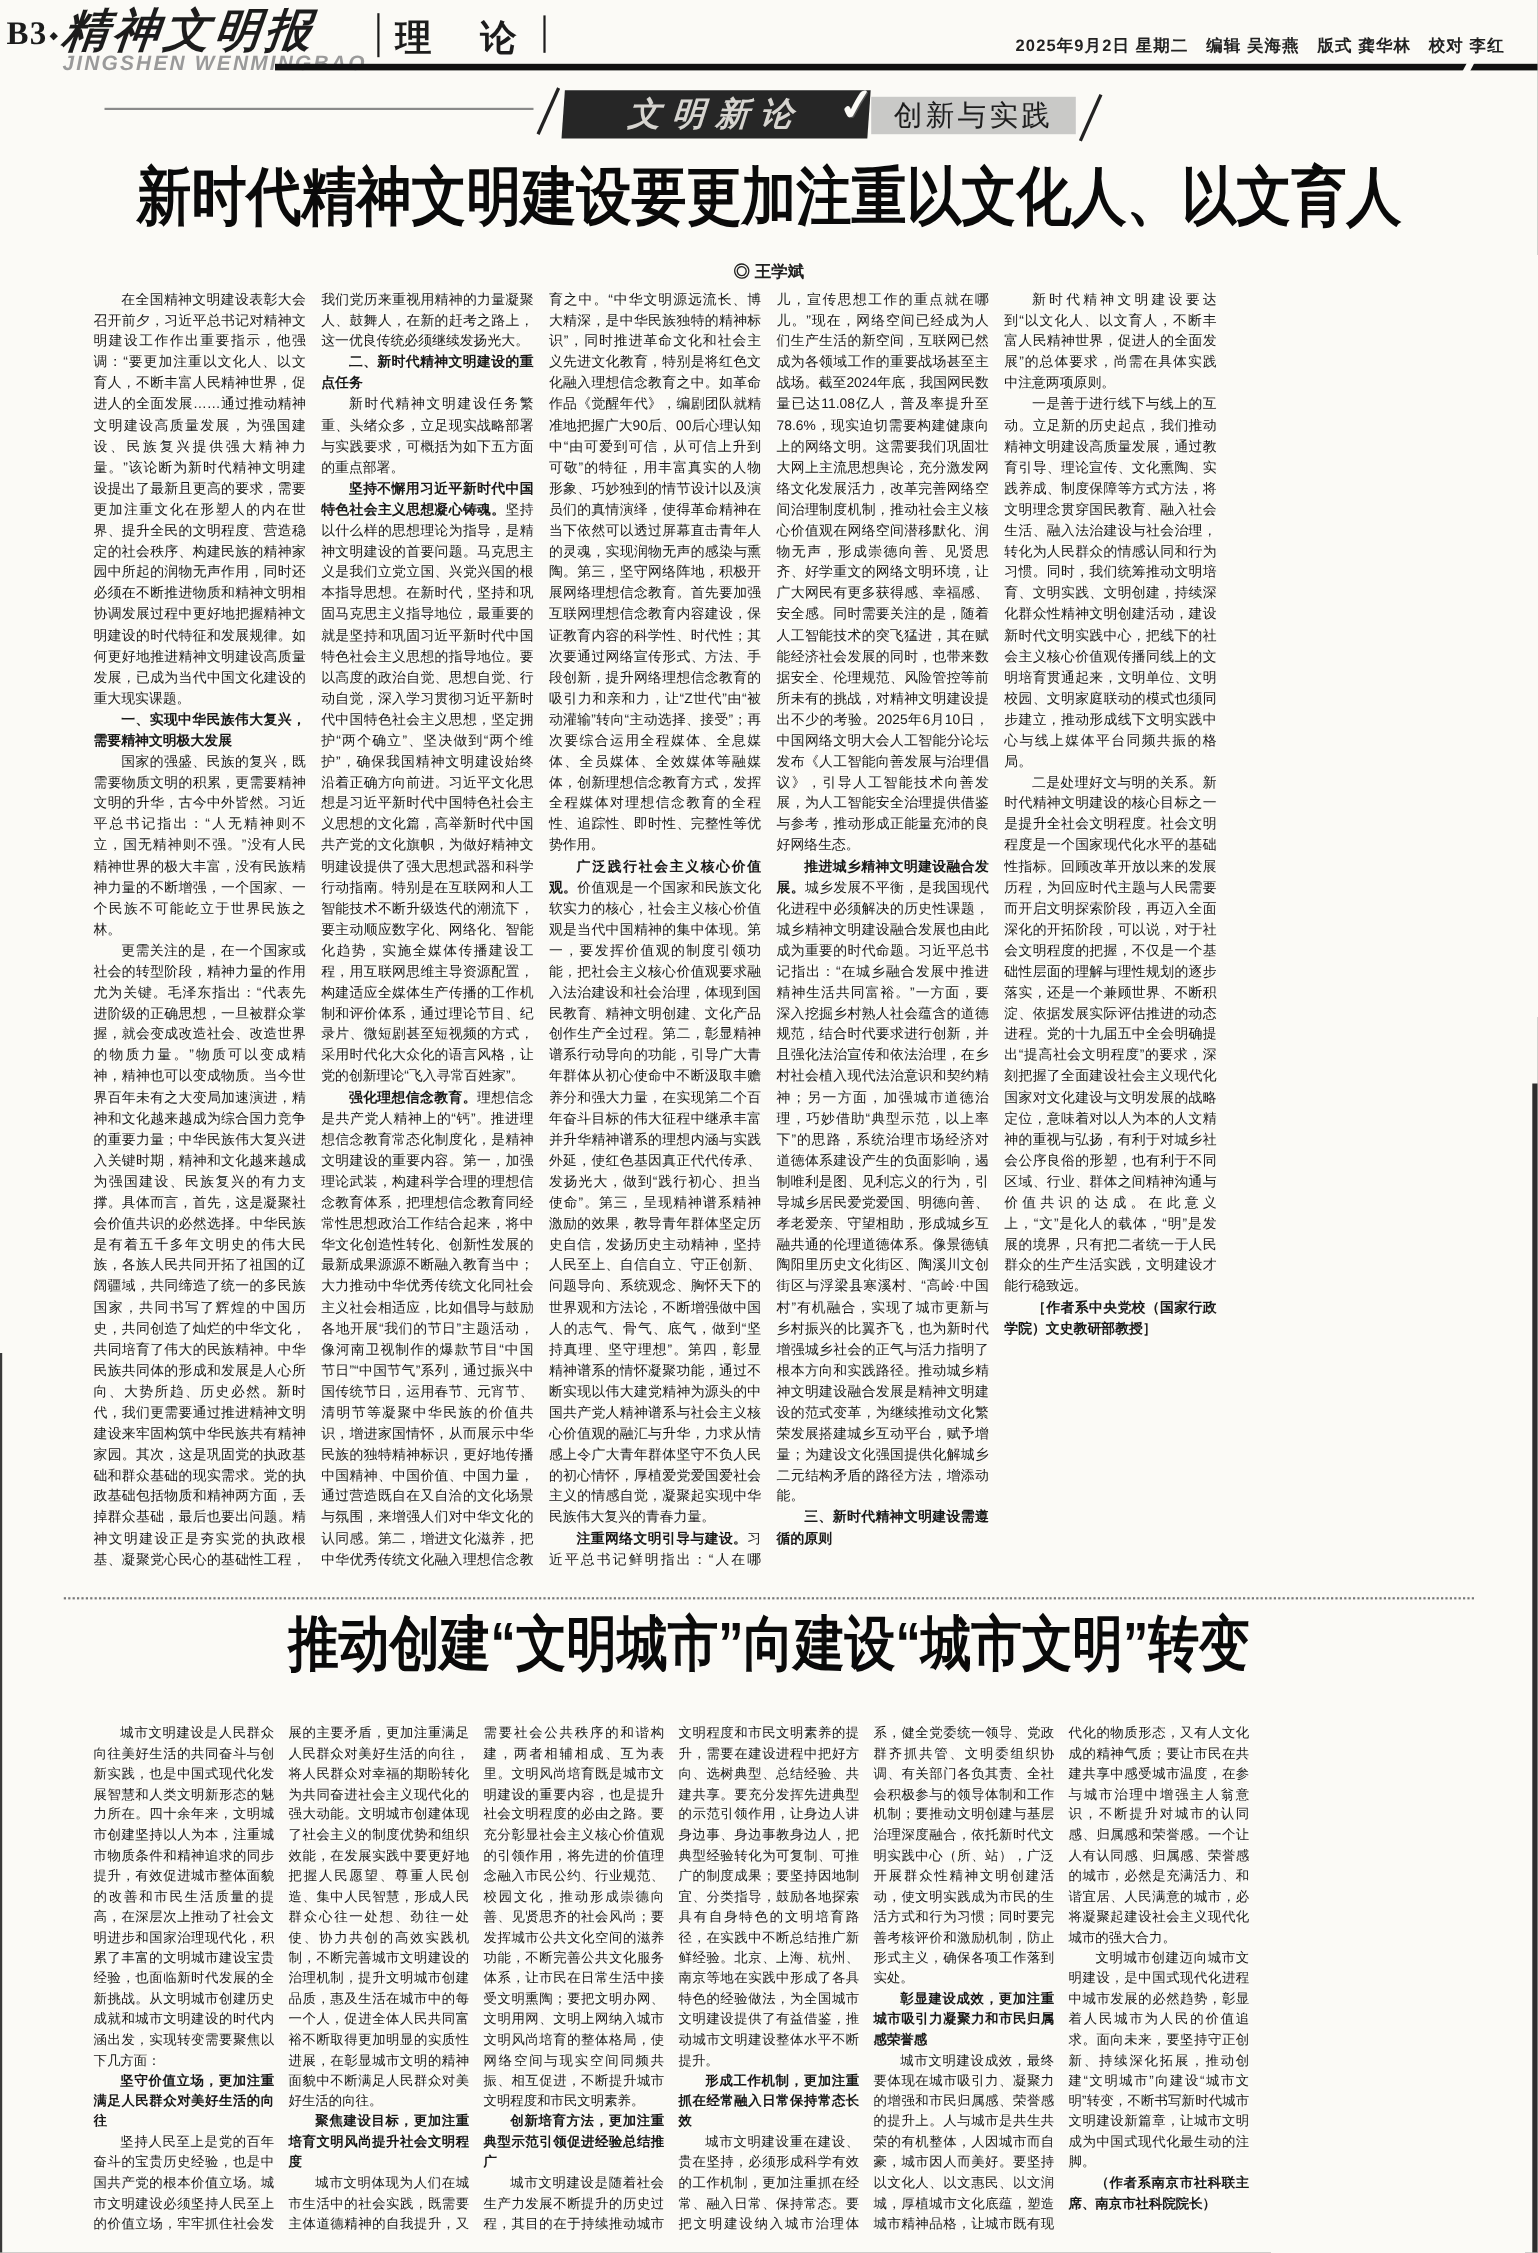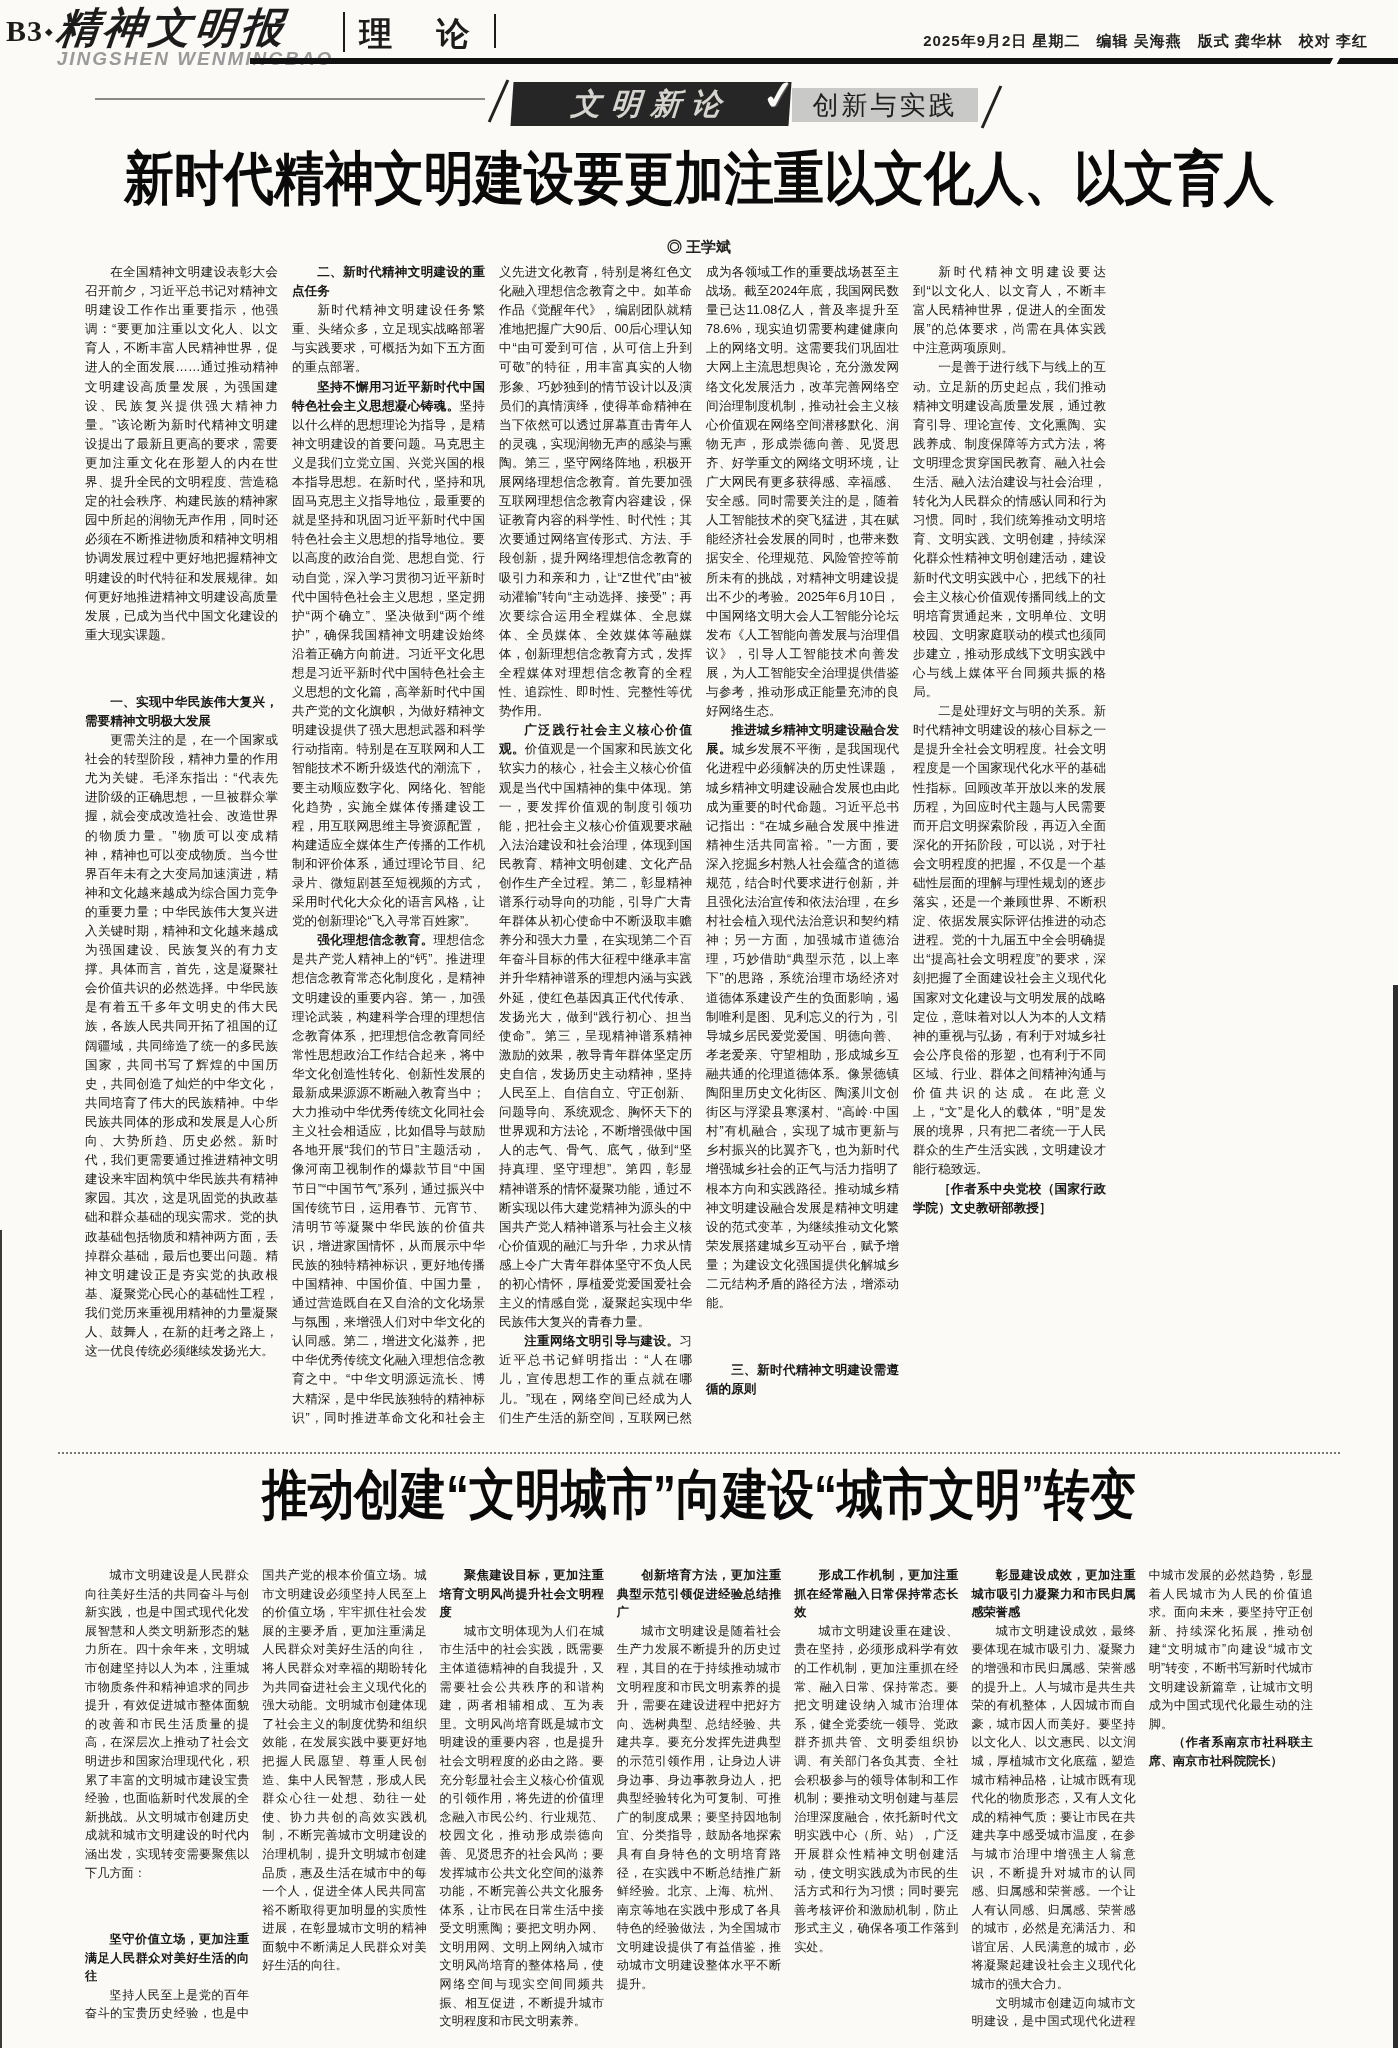--- a/index.html
+++ b/index.html
@@ -38,21 +38,21 @@
   .h1a{top:146px;font-size:50px;letter-spacing:0px;transform:scaleY(1.15);}
   .h2a{top:1464px;font-size:46px;transform:scaleY(1.18);}
   .byline{position:absolute;left:0;width:100%;text-align:center;font-size:15px;font-weight:bold;color:#222;}
   .by1{top:238px;}
   .by2{top:1538px;}
   .cols{position:absolute;left:85px;width:1228px;text-align:justify;color:#191919;
         column-fill:auto;overflow:hidden;}
   .cols1{top:263px;height:1172px;column-count:6;column-gap:14px;font-size:12.6px;line-height:19.1px;}
   .cols2{top:1566px;height:472px;column-count:7;column-gap:13px;font-size:12.2px;line-height:18.6px;}
   .cols p{margin:0;text-indent:2em;}
-  .cols p.t-h{font-weight:bold;margin-top:48px;}
+  .cols p.t-h{font-weight:bold;}
   .cols p.t-sig{font-weight:bold;}
   .cols p b{font-weight:bold;}
   .dotted-divider{position:absolute;left:58px;right:58px;top:1452px;border-top:2px dotted #777;}
   
   .edge-right{position:absolute;right:0;top:985px;bottom:0;width:5px;background:#2d2d2d;}
   .edge-left{position:absolute;left:0;top:1230px;bottom:0;width:2px;background:#3a3a3a;}
 </style>
 </head>
 <body>
 
@@ -87,20 +87,21 @@
 
   <h1 class="headline h1a">新时代精神文明建设要更加注重以文化人、以文育人</h1>
   <div class="byline by1">
     <span>◎</span>
     <span>王学斌</span>
   </div>
   <div class="cols cols1">
 
   <p class="t-p">在全国精神文明建设表彰大会召开前夕，习近平总书记对精神文明建设工作作出重要指示，他强调：“要更加注重以文化人、以文育人，不断丰富人民精神世界，促进人的全面发展……通过推动精神文明建设高质量发展，为强国建设、民族复兴提供强大精神力量。”该论断为新时代精神文明建设提出了最新且更高的要求，需要更加注重文化在形塑人的内在世界、提升全民的文明程度、营造稳定的社会秩序、构建民族的精神家园中所起的润物无声作用，同时还必须在不断推进物质和精神文明相协调发展过程中更好地把握精神文明建设的时代特征和发展规律。如何更好地推进精神文明建设高质量发展，已成为当代中国文化建设的重大现实课题。</p>
       <p class="t-h">一、实现中华民族伟大复兴，需要精神文明极大发展</p>
+      <p class="t-p">国家的强盛、民族的复兴，既需要物质文明的积累，更需要精神文明的升华，古今中外皆然。习近平总书记指出：“人无精神则不立，国无精神则不强。”没有人民精神世界的极大丰富，没有民族精神力量的不断增强，一个国家、一个民族不可能屹立于世界民族之林。</p>
       <p class="t-p">更需关注的是，在一个国家或社会的转型阶段，精神力量的作用尤为关键。毛泽东指出：“代表先进阶级的正确思想，一旦被群众掌握，就会变成改造社会、改造世界的物质力量。”物质可以变成精神，精神也可以变成物质。当今世界百年未有之大变局加速演进，精神和文化越来越成为综合国力竞争的重要力量；中华民族伟大复兴进入关键时期，精神和文化越来越成为强国建设、民族复兴的有力支撑。具体而言，首先，这是凝聚社会价值共识的必然选择。中华民族是有着五千多年文明史的伟大民族，各族人民共同开拓了祖国的辽阔疆域，共同缔造了统一的多民族国家，共同书写了辉煌的中国历史，共同创造了灿烂的中华文化，共同培育了伟大的民族精神。中华民族共同体的形成和发展是人心所向、大势所趋、历史必然。新时代，我们更需要通过推进精神文明建设来牢固构筑中华民族共有精神家园。其次，这是巩固党的执政基础和群众基础的现实需求。党的执政基础包括物质和精神两方面，丢掉群众基础，最后也要出问题。精神文明建设正是夯实党的执政根基、凝聚党心民心的基础性工程，我们党历来重视用精神的力量凝聚人、鼓舞人，在新的赶考之路上，这一优良传统必须继续发扬光大。</p>
       <p class="t-h">二、新时代精神文明建设的重点任务</p>
       <p class="t-p">新时代精神文明建设任务繁重、头绪众多，立足现实战略部署与实践要求，可概括为如下五方面的重点部署。</p>
       <p class="t-lead"><b>坚持不懈用习近平新时代中国特色社会主义思想凝心铸魂。</b>坚持以什么样的思想理论为指导，是精神文明建设的首要问题。马克思主义是我们立党立国、兴党兴国的根本指导思想。在新时代，坚持和巩固马克思主义指导地位，最重要的就是坚持和巩固习近平新时代中国特色社会主义思想的指导地位。要以高度的政治自觉、思想自觉、行动自觉，深入学习贯彻习近平新时代中国特色社会主义思想，坚定拥护“两个确立”、坚决做到“两个维护”，确保我国精神文明建设始终沿着正确方向前进。习近平文化思想是习近平新时代中国特色社会主义思想的文化篇，高举新时代中国共产党的文化旗帜，为做好精神文明建设提供了强大思想武器和科学行动指南。特别是在互联网和人工智能技术不断升级迭代的潮流下，要主动顺应数字化、网络化、智能化趋势，实施全媒体传播建设工程，用互联网思维主导资源配置，构建适应全媒体生产传播的工作机制和评价体系，通过理论节目、纪录片、微短剧甚至短视频的方式，采用时代化大众化的语言风格，让党的创新理论“飞入寻常百姓家”。</p>
       <p class="t-lead"><b>强化理想信念教育。</b>理想信念是共产党人精神上的“钙”。推进理想信念教育常态化制度化，是精神文明建设的重要内容。第一，加强理论武装，构建科学合理的理想信念教育体系，把理想信念教育同经常性思想政治工作结合起来，将中华文化创造性转化、创新性发展的最新成果源源不断融入教育当中；大力推动中华优秀传统文化同社会主义社会相适应，比如倡导与鼓励各地开展“我们的节日”主题活动，像河南卫视制作的爆款节目“中国节日”“中国节气”系列，通过振兴中国传统节日，运用春节、元宵节、清明节等凝聚中华民族的价值共识，增进家国情怀，从而展示中华民族的独特精神标识，更好地传播中国精神、中国价值、中国力量，通过营造既自在又自洽的文化场景与氛围，来增强人们对中华文化的认同感。第二，增进文化滋养，把中华优秀传统文化融入理想信念教育之中。“中华文明源远流长、博大精深，是中华民族独特的精神标识”，同时推进革命文化和社会主义先进文化教育，特别是将红色文化融入理想信念教育之中。如革命作品《觉醒年代》，编剧团队就精准地把握广大90后、00后心理认知中“由可爱到可信，从可信上升到可敬”的特征，用丰富真实的人物形象、巧妙独到的情节设计以及演员们的真情演绎，使得革命精神在当下依然可以透过屏幕直击青年人的灵魂，实现润物无声的感染与熏陶。第三，坚守网络阵地，积极开展网络理想信念教育。首先要加强互联网理想信念教育内容建设，保证教育内容的科学性、时代性；其次要通过网络宣传形式、方法、手段创新，提升网络理想信念教育的吸引力和亲和力，让“Z世代”由“被动灌输”转向“主动选择、接受”；再次要综合运用全程媒体、全息媒体、全员媒体、全效媒体等融媒体，创新理想信念教育方式，发挥全程媒体对理想信念教育的全程性、追踪性、即时性、完整性等优势作用。</p>
       <p class="t-lead"><b>广泛践行社会主义核心价值观。</b>价值观是一个国家和民族文化软实力的核心，社会主义核心价值观是当代中国精神的集中体现。第一，要发挥价值观的制度引领功能，把社会主义核心价值观要求融入法治建设和社会治理，体现到国民教育、精神文明创建、文化产品创作生产全过程。第二，彰显精神谱系行动导向的功能，引导广大青年群体从初心使命中不断汲取丰赡养分和强大力量，在实现第二个百年奋斗目标的伟大征程中继承丰富并升华精神谱系的理想内涵与实践外延，使红色基因真正代代传承、发扬光大，做到“践行初心、担当使命”。第三，呈现精神谱系精神激励的效果，教导青年群体坚定历史自信，发扬历史主动精神，坚持人民至上、自信自立、守正创新、问题导向、系统观念、胸怀天下的世界观和方法论，不断增强做中国人的志气、骨气、底气，做到“坚持真理、坚守理想”。第四，彰显精神谱系的情怀凝聚功能，通过不断实现以伟大建党精神为源头的中国共产党人精神谱系与社会主义核心价值观的融汇与升华，力求从情感上令广大青年群体坚守不负人民的初心情怀，厚植爱党爱国爱社会主义的情感自觉，凝聚起实现中华民族伟大复兴的青春力量。</p>
       <p class="t-lead"><b>注重网络文明引导与建设。</b>习近平总书记鲜明指出：“人在哪儿，宣传思想工作的重点就在哪儿。”现在，网络空间已经成为人们生产生活的新空间，互联网已然成为各领域工作的重要战场甚至主战场。截至2024年底，我国网民数量已达11.08亿人，普及率提升至78.6%，现实迫切需要构建健康向上的网络文明。这需要我们巩固壮大网上主流思想舆论，充分激发网络文化发展活力，改革完善网络空间治理制度机制，推动社会主义核心价值观在网络空间潜移默化、润物无声，形成崇德向善、见贤思齐、好学重文的网络文明环境，让广大网民有更多获得感、幸福感、安全感。同时需要关注的是，随着人工智能技术的突飞猛进，其在赋能经济社会发展的同时，也带来数据安全、伦理规范、风险管控等前所未有的挑战，对精神文明建设提出不少的考验。2025年6月10日，中国网络文明大会人工智能分论坛发布《人工智能向善发展与治理倡议》，引导人工智能技术向善发展，为人工智能安全治理提供借鉴与参考，推动形成正能量充沛的良好网络生态。</p>
       <p class="t-lead"><b>推进城乡精神文明建设融合发展。</b>城乡发展不平衡，是我国现代化进程中必须解决的历史性课题，城乡精神文明建设融合发展也由此成为重要的时代命题。习近平总书记指出：“在城乡融合发展中推进精神生活共同富裕。”一方面，要深入挖掘乡村熟人社会蕴含的道德规范，结合时代要求进行创新，并且强化法治宣传和依法治理，在乡村社会植入现代法治意识和契约精神；另一方面，加强城市道德治理，巧妙借助“典型示范，以上率下”的思路，系统治理市场经济对道德体系建设产生的负面影响，遏制唯利是图、见利忘义的行为，引导城乡居民爱党爱国、明德向善、孝老爱亲、守望相助，形成城乡互融共通的伦理道德体系。像景德镇陶阳里历史文化街区、陶溪川文创街区与浮梁县寒溪村、“高岭·中国村”有机融合，实现了城市更新与乡村振兴的比翼齐飞，也为新时代增强城乡社会的正气与活力指明了根本方向和实践路径。推动城乡精神文明建设融合发展是精神文明建设的范式变革，为继续推动文化繁荣发展搭建城乡互动平台，赋予增量；为建设文化强国提供化解城乡二元结构矛盾的路径方法，增添动能。</p>
       <p class="t-h">三、新时代精神文明建设需遵循的原则</p>
       <p class="t-p">新时代精神文明建设要达到“以文化人、以文育人，不断丰富人民精神世界，促进人的全面发展”的总体要求，尚需在具体实践中注意两项原则。</p>

